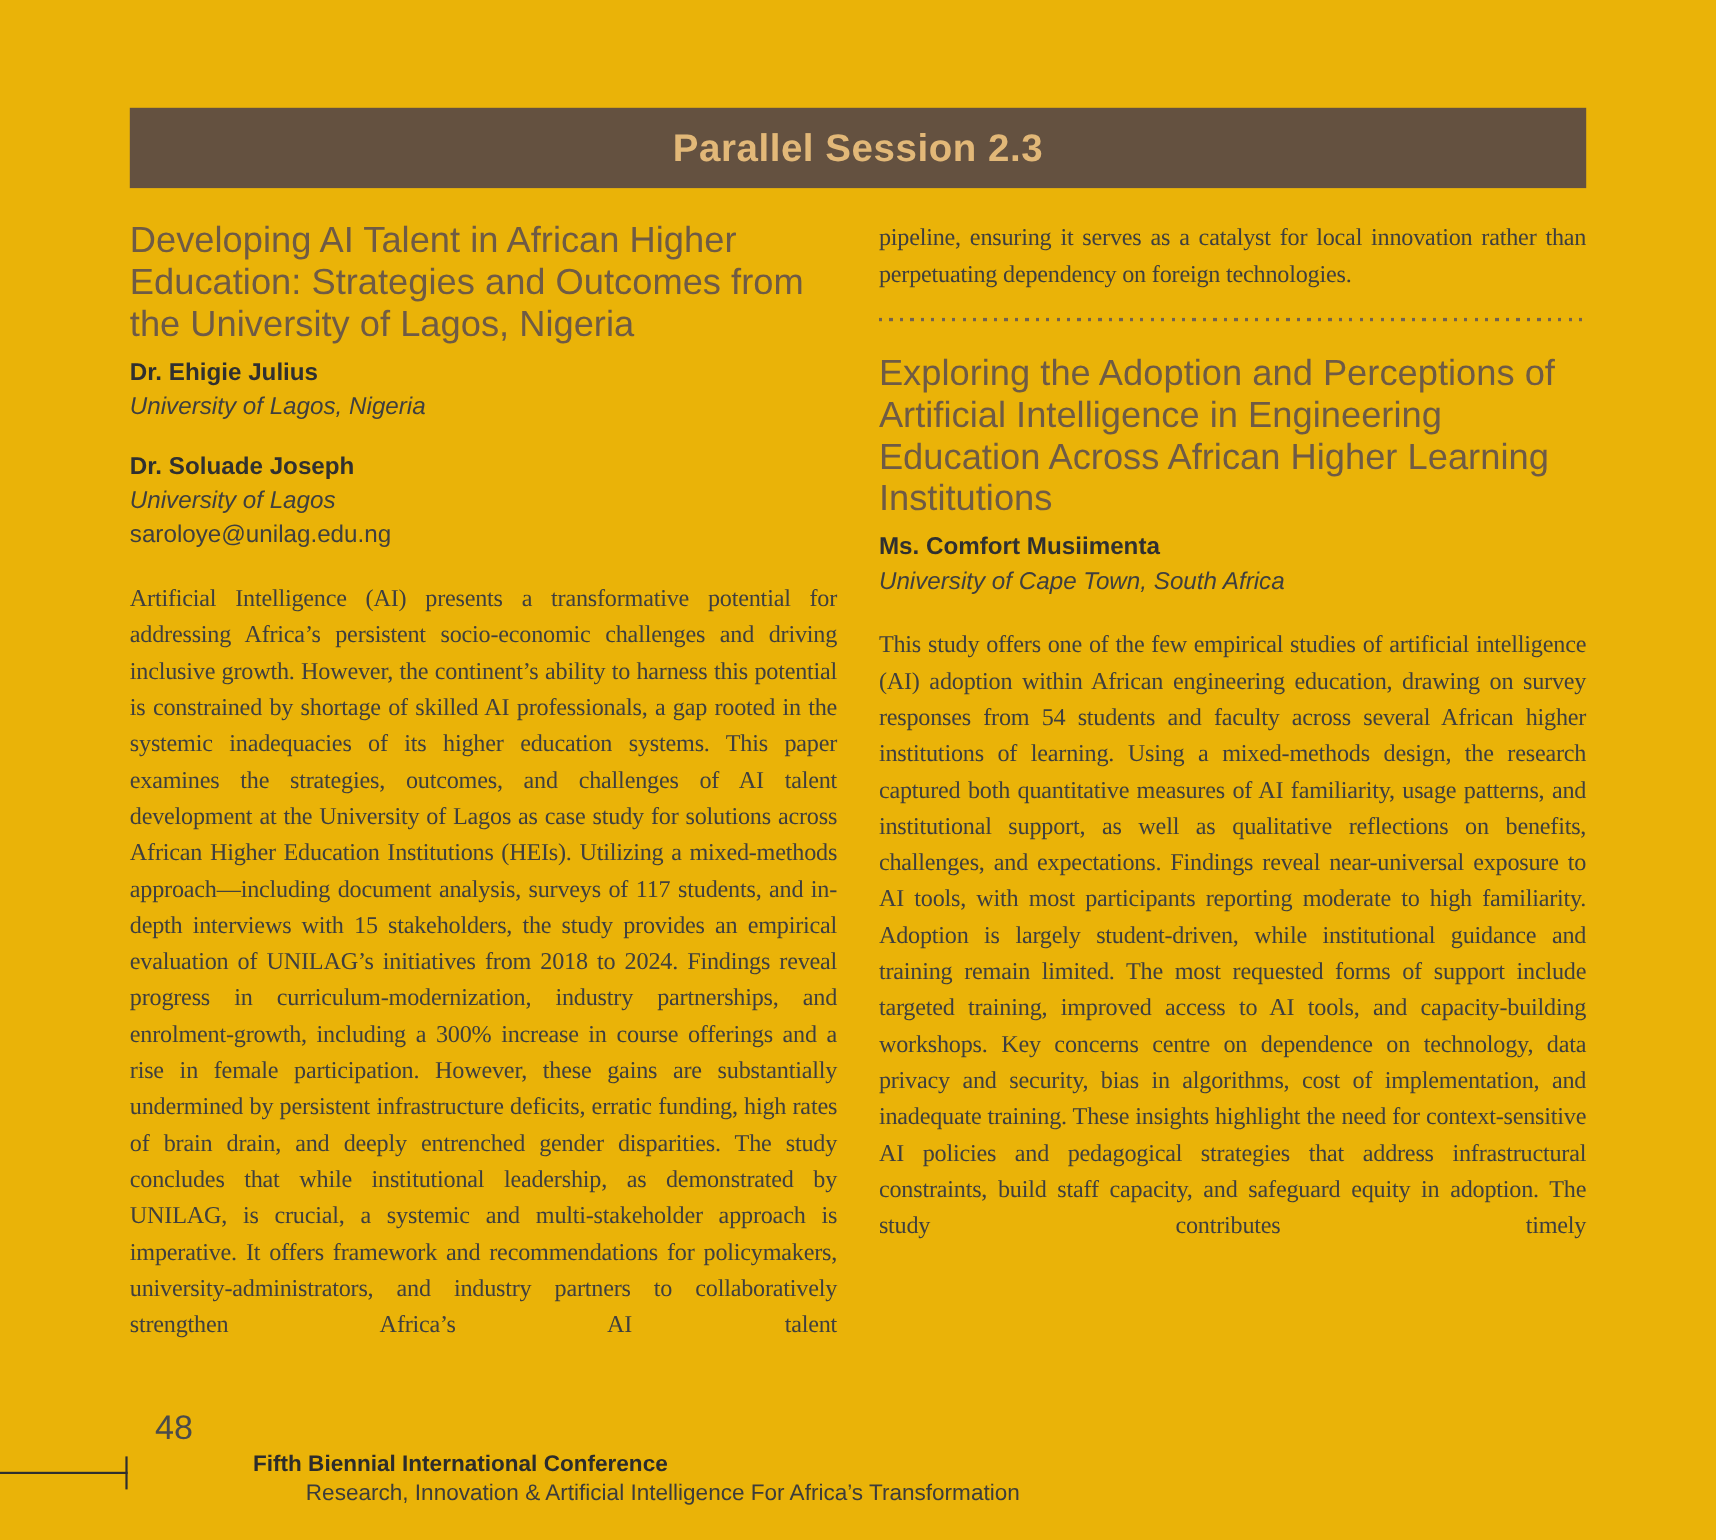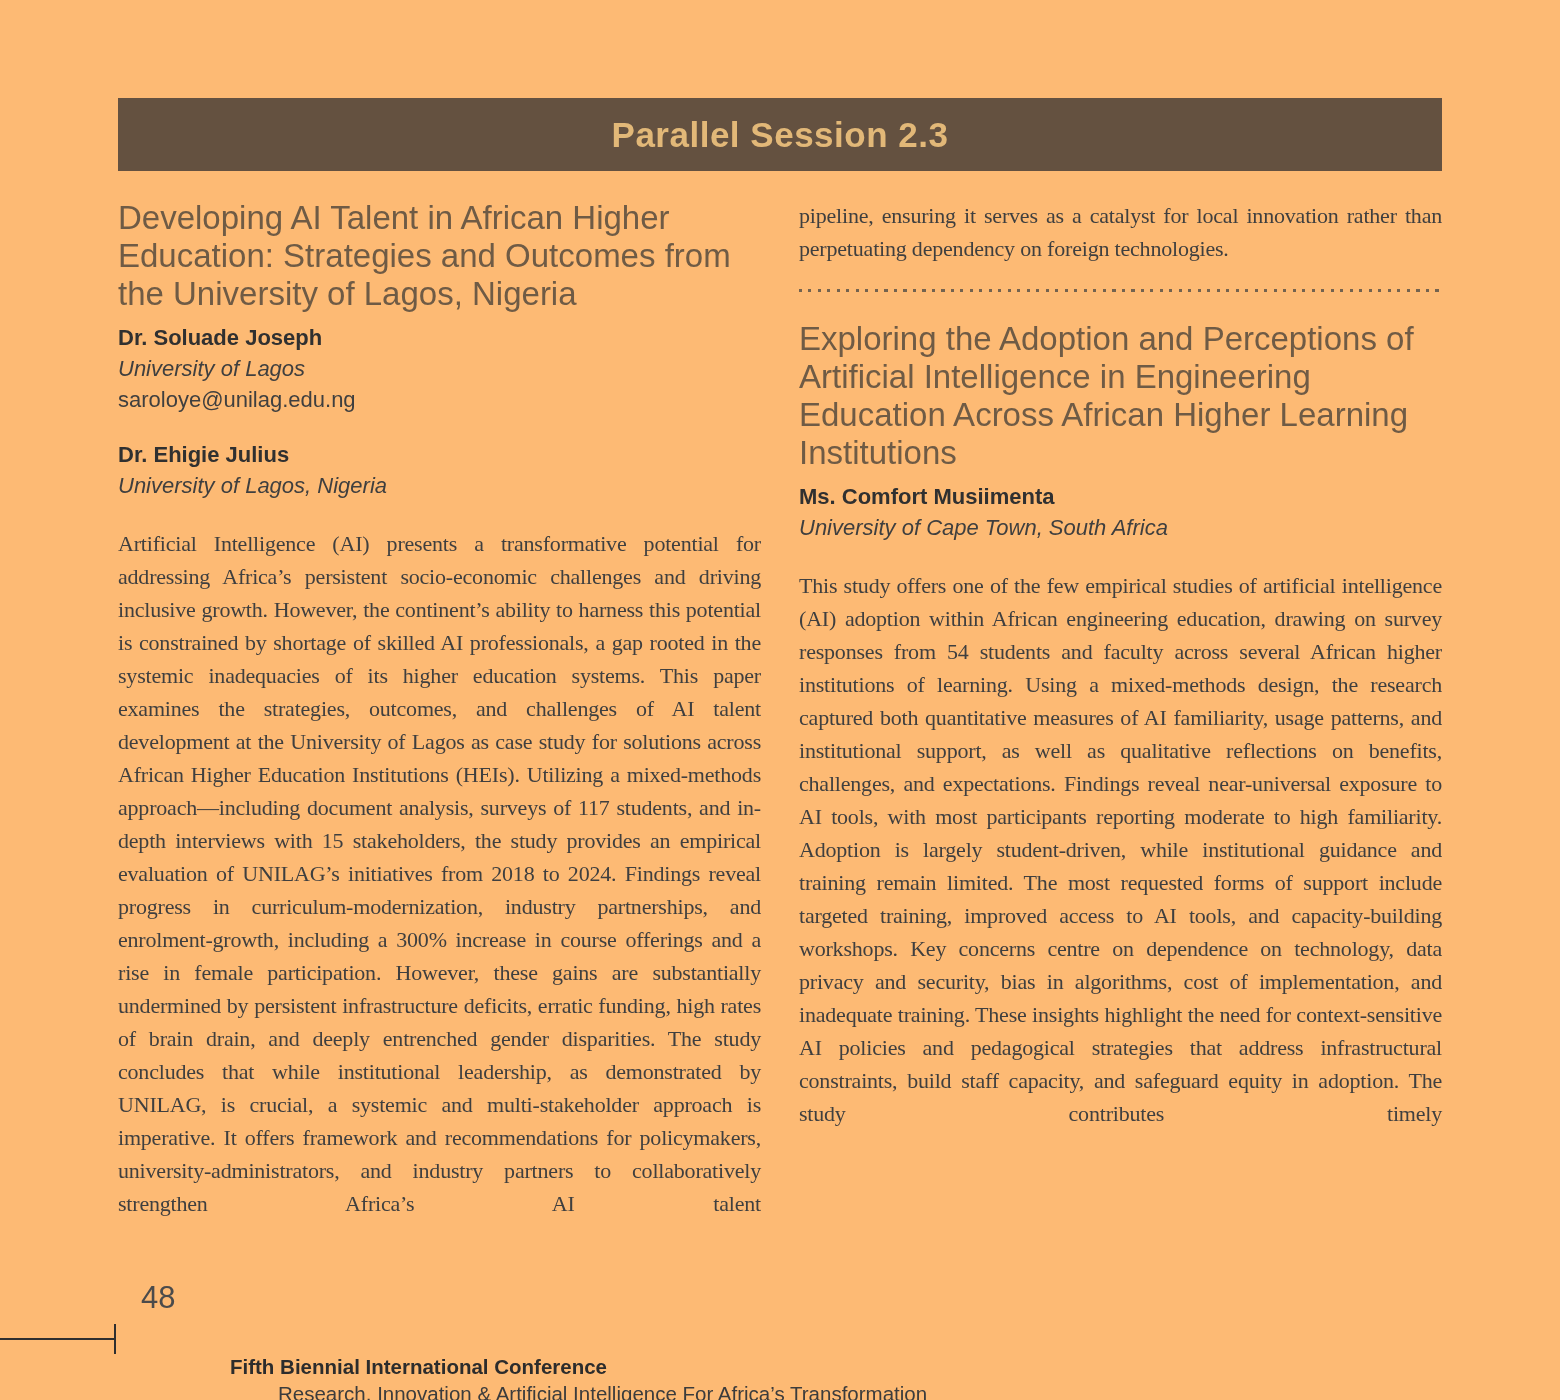--- a/index.html
+++ b/index.html
@@ -1,20 +1,20 @@
 <!DOCTYPE html>
 <html><head>
 <meta charset="utf-8">
 <style>
   html, body { margin: 0; padding: 0; background: #ffffff; }
   .page {
     position: relative;
     width: 1560px;
     height: 1400px;
-    background: #fdba74;
+    background: #eab308;
     font-family: "Liberation Sans", sans-serif;
     overflow: hidden;
   }
   .banner {
     position: absolute;
     left: 118px;
     top: 98px;
     width: 1324px;
     height: 73px;
     background: #645140;
@@ -80,44 +80,44 @@
   }
   .page-number {
     position: absolute;
     left: 141px;
     top: 1280px;
     font-size: 31px;
     font-weight: 400;
     color: #4b4b4b;
   }
   .footer-text { position: absolute; left: 230px; top: 1317px; }
-  .footer-line1 { font-size: 20.5px; line-height: 27px; font-weight: 700; color: #2c2c2c; margin-top: 36px; }
+  .footer-line1 { font-size: 20.5px; line-height: 27px; font-weight: 700; color: #2c2c2c; }
   .footer-line2 { font-size: 20.5px; line-height: 27px; color: #3c3c3c; margin-left: 48px; }
 </style>
 </head>
 <body>
 
 <div class="page">
 
   <div class="banner">
     <span class="banner-title">Parallel Session 2.3</span>
   </div>
 
   <div class="col col-left">
     <h2 class="paper-title">Developing AI Talent in African Higher Education: Strategies and Outcomes from the University of Lagos, Nigeria</h2>
 
     <div class="author-block">
+      <div class="author-name">Dr. Ehigie Julius</div>
+      <div class="author-affil">University of Lagos, Nigeria</div>
+    </div>
+
+    <div class="author-block">
       <div class="author-name">Dr. Soluade Joseph</div>
       <div class="author-affil">University of Lagos</div>
       <div class="author-email">saroloye@unilag.edu.ng</div>
-    </div>
-
-    <div class="author-block">
-      <div class="author-name">Dr. Ehigie Julius</div>
-      <div class="author-affil">University of Lagos, Nigeria</div>
     </div>
 
     <p class="abstract flow">Artificial Intelligence (AI) presents a transformative potential for addressing Africa’s persistent socio-economic challenges and driving inclusive growth. However, the continent’s ability to harness this potential is constrained by shortage of skilled AI professionals, a gap rooted in the systemic inadequacies of its higher education systems. This paper examines the strategies, outcomes, and challenges of AI talent development at the University of Lagos as case study for solutions across African Higher Education Institutions (HEIs). Utilizing a mixed-methods approach—including document analysis, surveys of 117 students, and in-depth interviews with 15 stakeholders, the study provides an empirical evaluation of UNILAG’s initiatives from 2018 to 2024. Findings reveal progress in curriculum-modernization, industry partnerships, and enrolment-growth, including a 300% increase in course offerings and a rise in female participation. However, these gains are substantially undermined by persistent infrastructure deficits, erratic funding, high rates of brain drain, and deeply entrenched gender disparities. The study concludes that while institutional leadership, as demonstrated by UNILAG, is crucial, a systemic and multi-stakeholder approach is imperative. It offers framework and recommendations for policymakers, university-administrators, and industry partners to collaboratively strengthen Africa’s AI talent</p>
   </div>
 
   <div class="col col-right">
     <p class="abstract continuation">pipeline, ensuring it serves as a catalyst for local innovation rather than perpetuating dependency on foreign technologies.</p>
 
     <div class="dotted-divider"></div>
 

